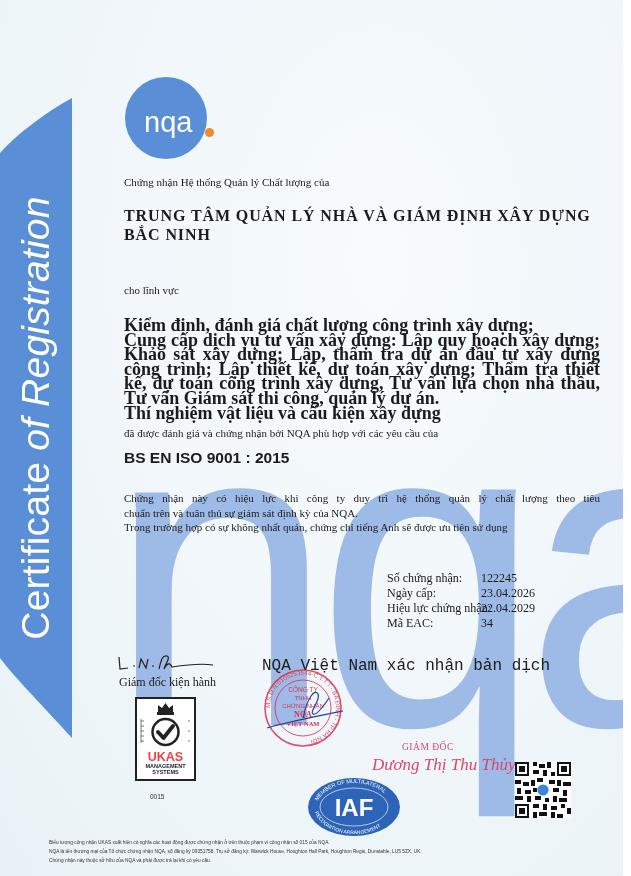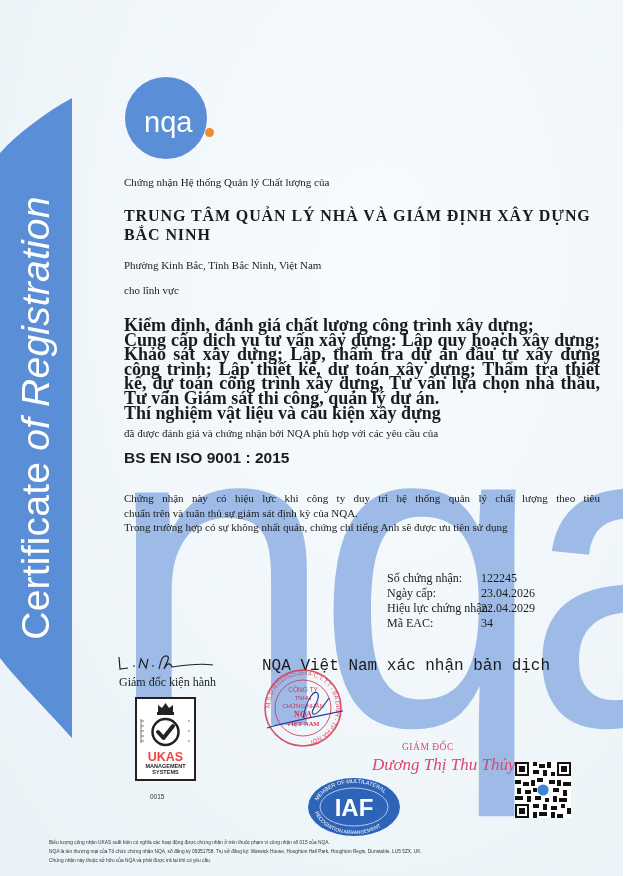--- a/index.html
+++ b/index.html
@@ -95,21 +95,20 @@
   <div class="side-text">
     <span>Certificate </span><span class="it">of Registration</span>
   </div>
 
   <div class="logo"></div>
   <div class="logo-text">nqa</div>
   <div class="logo-dot"></div>
 
   <div class="txt intro">Chứng nhận Hệ thống Quản lý Chất lượng của</div>
   <div class="txt org">TRUNG TÂM QUẢN LÝ NHÀ VÀ GIÁM ĐỊNH XÂY DỰNG BẮC NINH</div>
-  <div class="txt addr">Phường Kinh Bắc, Tỉnh Bắc Ninh, Việt Nam</div>
   <div class="txt field-label">cho lĩnh vực</div>
 
   <div class="txt scope">
     <div>Kiểm định, đánh giá chất lượng công trình xây dựng;</div>
     <div>Cung cấp dịch vụ tư vấn xây dựng: Lập quy hoạch xây dựng; Khảo sát xây dựng; Lập, thẩm tra dự án đầu tư xây dựng công trình; Lập thiết kế, dự toán xây dựng; Thẩm tra thiết kế, dự toán công trình xây dựng, Tư vấn lựa chọn nhà thầu, Tư vấn Giám sát thi công, quản lý dự án.</div>
     <div>Thí nghiệm vật liệu và cấu kiện xây dựng</div>
   </div>
 
   <div class="txt assessed">đã được đánh giá và chứng nhận bởi NQA phù hợp với các yêu cầu của</div>
   <div class="txt standard">BS EN ISO 9001 : 2015</div>

